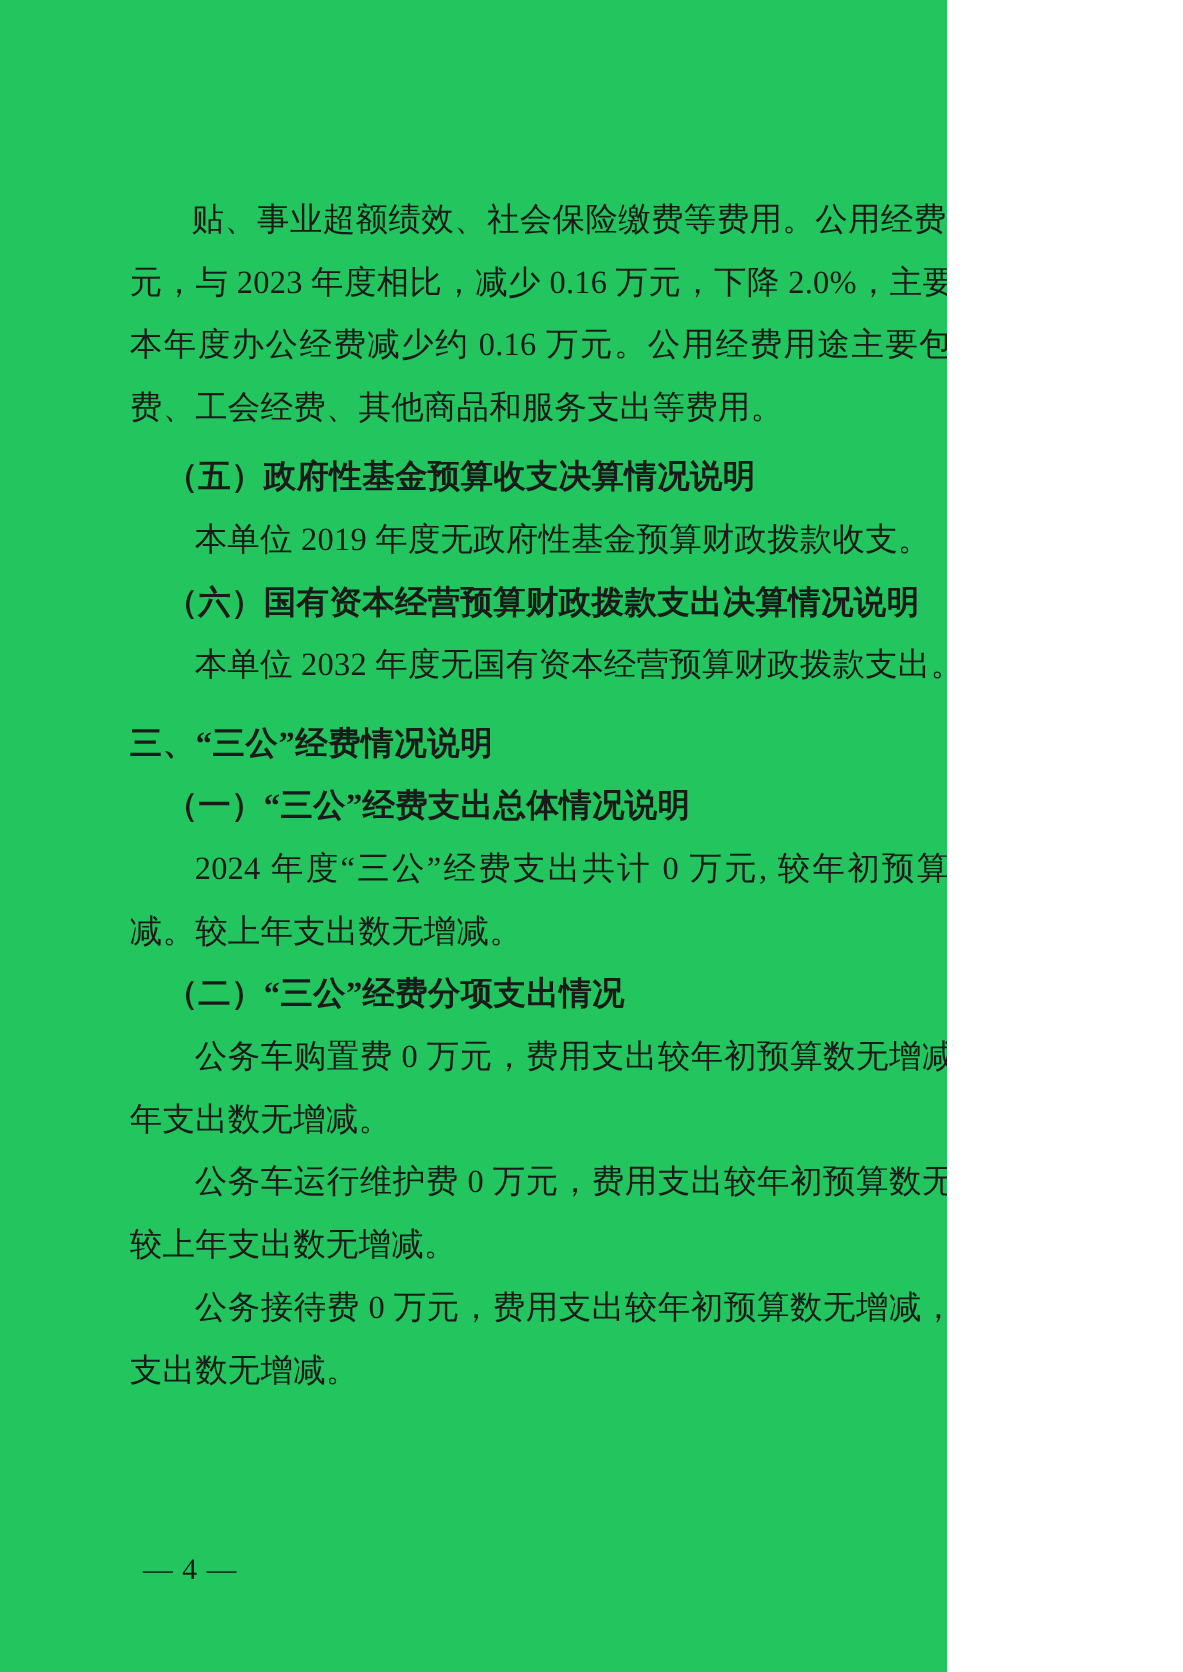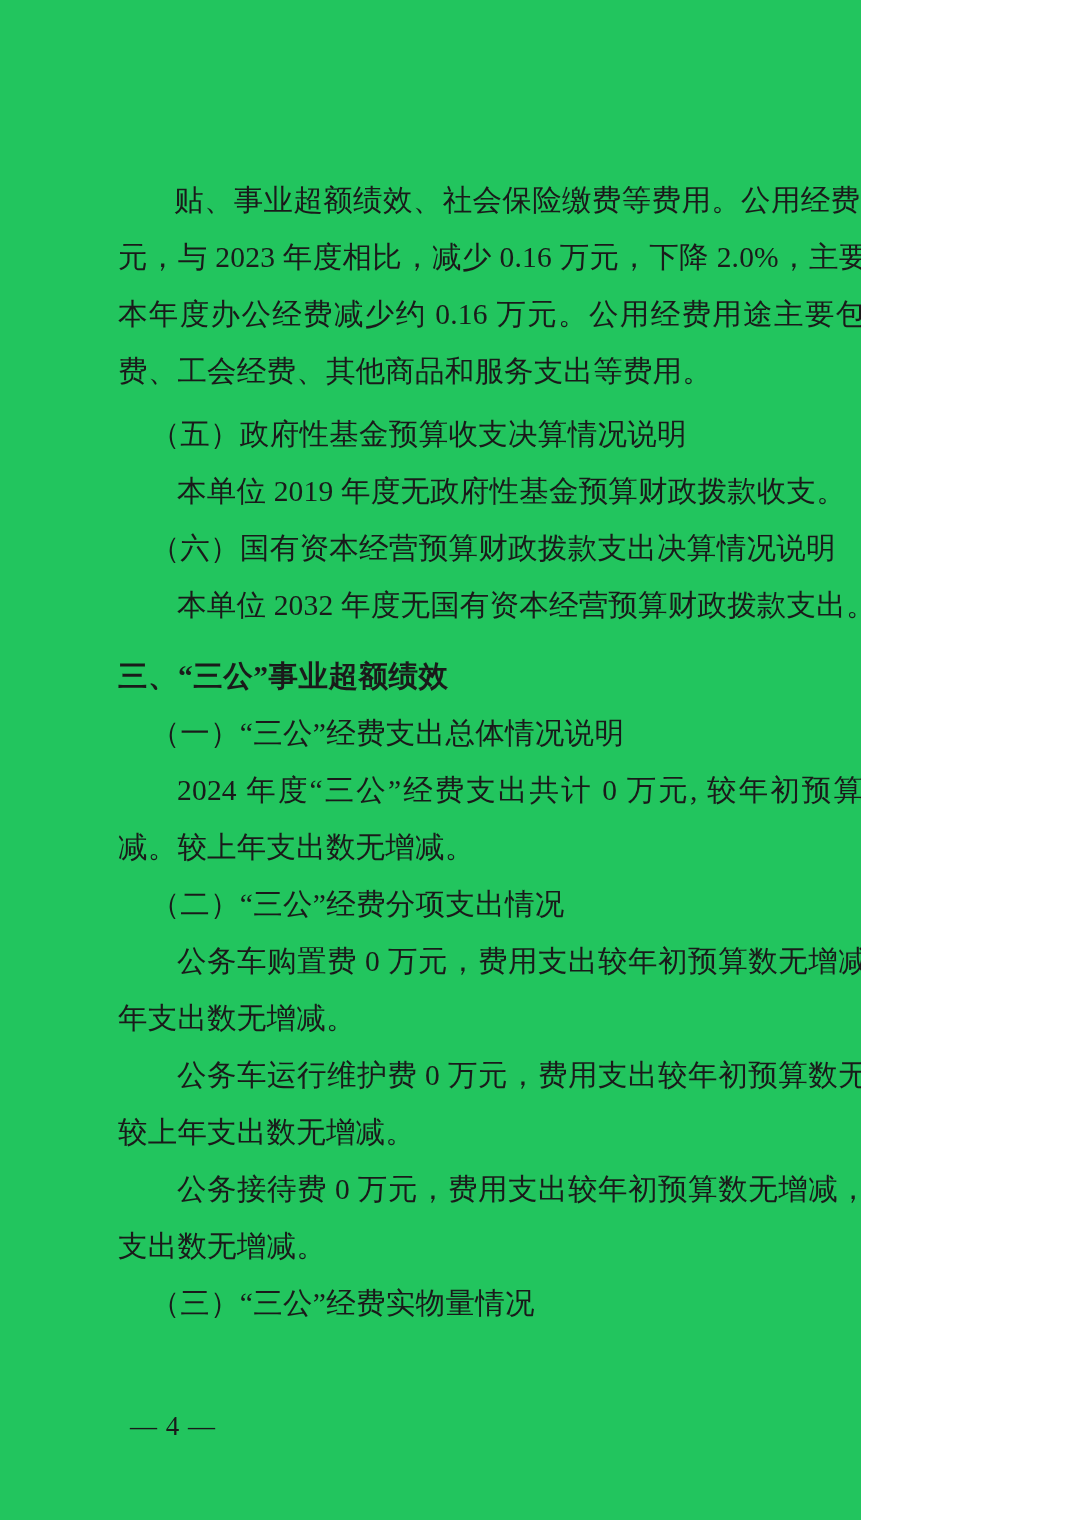--- a/index.html
+++ b/index.html
@@ -43,21 +43,21 @@
     font-size: 29.5px;
     line-height: 57px;
     font-weight: bold;
     margin: 0;
     text-indent: 0;
     letter-spacing: 0.5px;
   }
   .subheading {
     font-size: 29.5px;
     line-height: 57px;
-    font-weight: normal;
+    font-weight: bold;
     margin: 0;
     text-indent: 1.1em;
     letter-spacing: 0.3px;
   }
   .gap-top {
     margin-top: 6px;
   }
   .gap-top-lg {
     margin-top: 14px;
   }
@@ -79,33 +79,32 @@
     <p class="para indent-small">贴、事业超额绩效、社会保险缴费等费用。公用经费 7.83 万元，与 2023 年度相比，减少 0.16 万元，下降 2.0%，主要原因是本年度办公经费减少约 0.16 万元。公用经费用途主要包括办公费、工会经费、其他商品和服务支出等费用。</p>
 
     <p class="subheading gap-top">（五）政府性基金预算收支决算情况说明</p>
 
     <p class="para indent">本单位 2019 年度无政府性基金预算财政拨款收支。</p>
 
     <p class="subheading">（六）国有资本经营预算财政拨款支出决算情况说明</p>
 
     <p class="para indent">本单位 2032 年度无国有资本经营预算财政拨款支出。</p>
 
-    <p class="heading gap-top-lg">三、“三公”事业超额绩效</p>
+    <p class="heading gap-top-lg">三、“三公”经费情况说明</p>
 
     <p class="subheading">（一）“三公”经费支出总体情况说明</p>
 
     <p class="para indent">2024 年度“三公”经费支出共计 0 万元, 较年初预算数无增减。较上年支出数无增减。</p>
 
     <p class="subheading">（二）“三公”经费分项支出情况</p>
 
 
     <p class="para indent">公务车购置费 0 万元，费用支出较年初预算数无增减，较上年支出数无增减。</p>
 
     <p class="para indent">公务车运行维护费 0 万元，费用支出较年初预算数无增减，较上年支出数无增减。</p>
 
     <p class="para indent">公务接待费 0 万元，费用支出较年初预算数无增减，较上年支出数无增减。</p>
 
-    <p class="subheading">（三）“三公”经费实物量情况</p>
 
   </div>
 
   <div class="footer">— 4 —</div>
 </div>
 
 </body></html>

